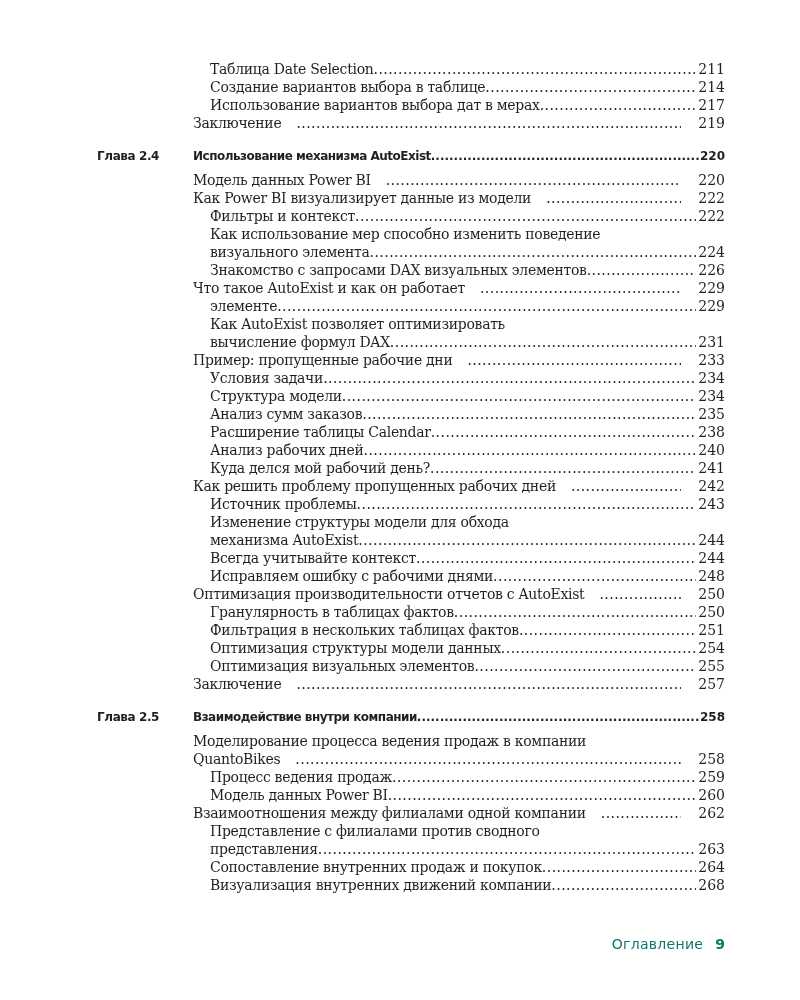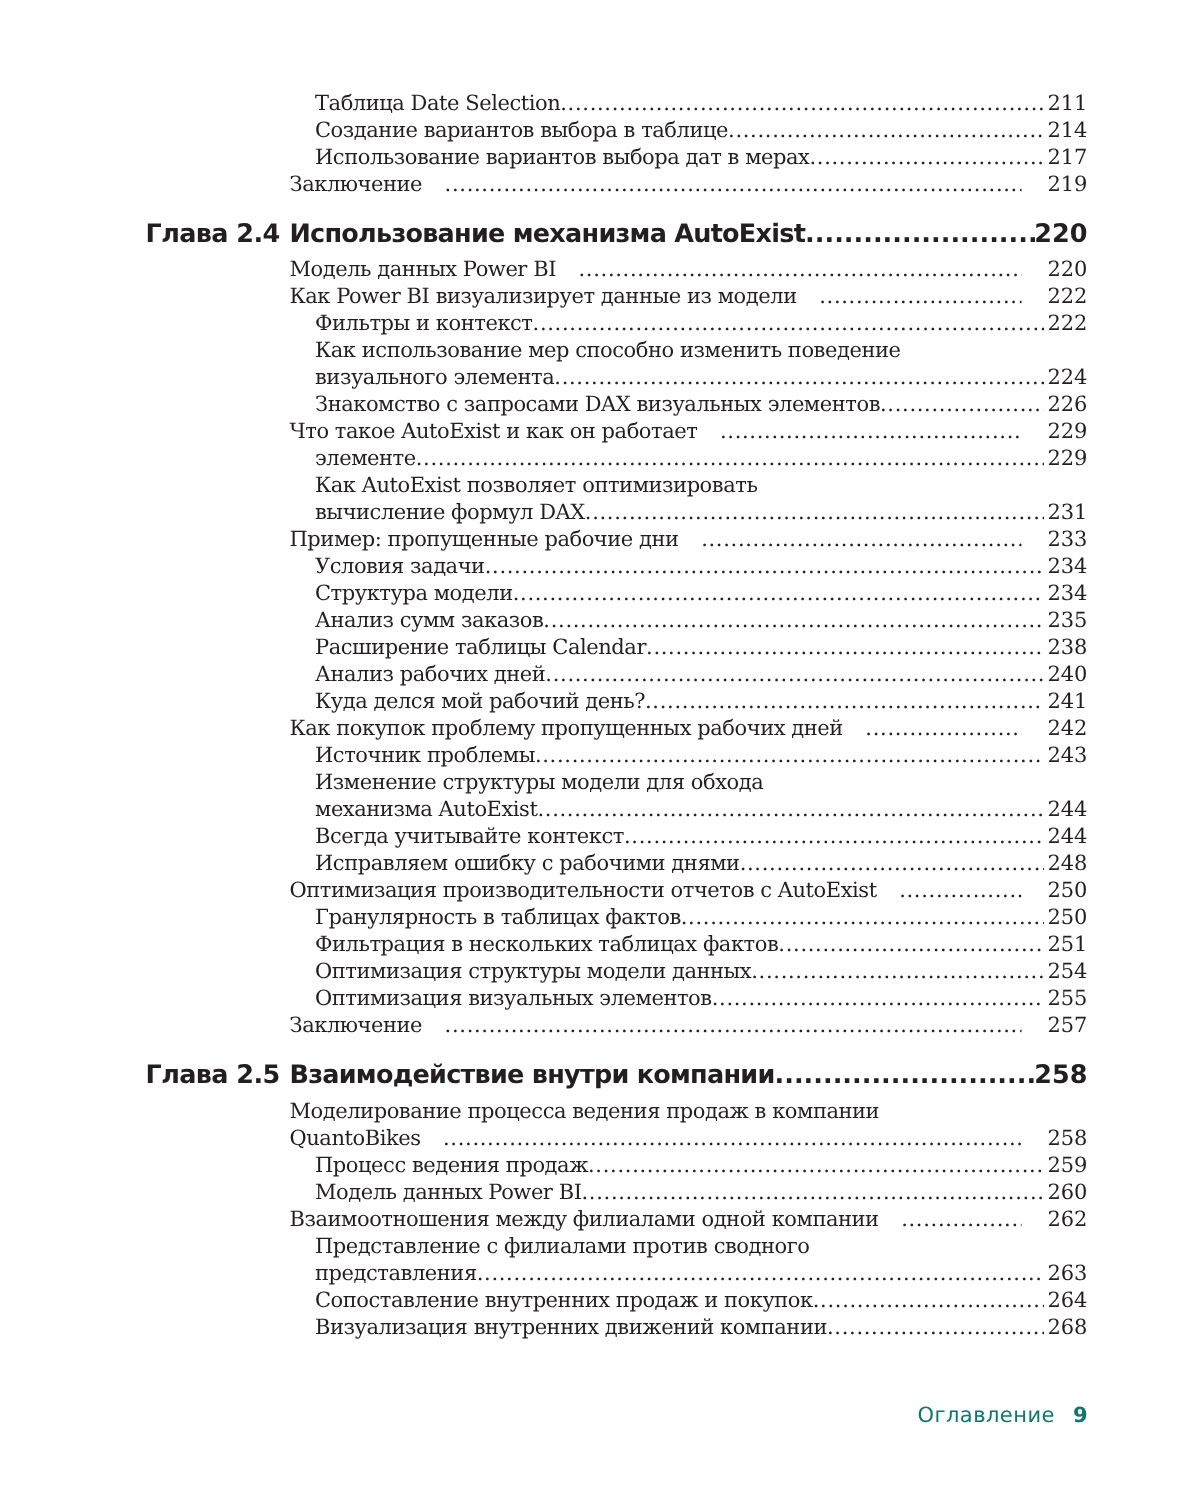--- a/index.html
+++ b/index.html
@@ -26,21 +26,21 @@
   .row .dots::before { content: ". . . . . . . . . . . . . . . . . . . . . . . . . . . . . . . . . . . . . . . . . . . . . . . . . . . . . . . . . . . . . . . . . . . . . . . . . . . . . . . . . . . . . . . . . . . . . . . . . . . . . . . . . . . . . . . . . . . . . . . . . . . . . . . . . . . . . . . . . . . . . . . . . . . . . ."; letter-spacing: -2px; }
   .row .page { flex: 0 0 auto; padding-left: 2px; }
   .row.wrap-first .inner { right: auto; }
   .chapter {
     position: relative;
     height: 24px;
     margin-top: 12px;
     margin-bottom: 3px;
     font-family: "DejaVu Sans", sans-serif;
     font-weight: bold;
-    font-size: 17px;
+    font-size: 12px;
     line-height: 24px;
     white-space: nowrap;
   }
   .chapter .num { position: absolute; left: 97px; letter-spacing: -0.4px; }
   .chapter .inner { position: absolute; left: 193px; right: 75px; display: flex; align-items: center; }
   .chapter .title { flex: 0 0 auto; letter-spacing: -0.5px; }
   .chapter .dots { flex: 1 1 auto; overflow: hidden; }
   .chapter .dots::before { content: "......................................................................................................................"; letter-spacing: 0px; }
   .chapter .page { flex: 0 0 auto; }
   .footer {
@@ -203,21 +203,21 @@
     </div>
   <div class="row lvl2">
       <div class="inner">
         <span class="title">Куда делся мой рабочий день?</span>
         <span class="dots"></span>
         <span class="page">241</span>
       </div>
     </div>
   <div class="row lvl1">
       <div class="inner">
-        <span class="title">Как покупок проблему пропущенных рабочих дней</span>
+        <span class="title">Как решить проблему пропущенных рабочих дней</span>
         <span class="dots"></span>
         <span class="page">242</span>
       </div>
     </div>
   <div class="row lvl2">
       <div class="inner">
         <span class="title">Источник проблемы</span>
         <span class="dots"></span>
         <span class="page">243</span>
       </div>

